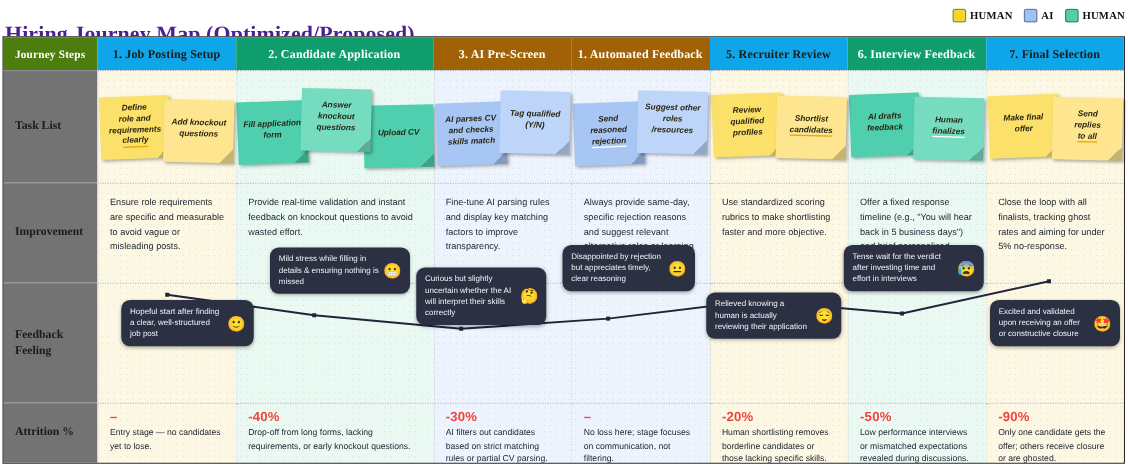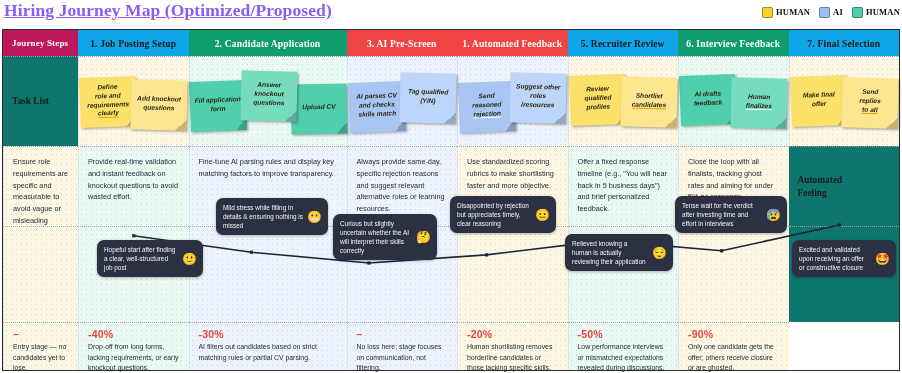--- a/index.html
+++ b/index.html
@@ -11,28 +11,27 @@
   }
   #page {
     position: relative;
     width: 902px; height: 373px;
     background: #ffffff;
   }
 
   
   .title {
     position: absolute;
-    left: 4px; top: 0;
+    left: 4px; top: 17px;
     font-family: "Liberation Serif", serif;
     font-weight: bold;
     font-size: 17.5px;
     letter-spacing: 0.1px;
-    color: #8b5cf6;
+    color: #4c1d95;
     white-space: nowrap;
-    text-decoration: underline;
   }
 
   
   .legend {
     position: absolute;
     right: 2px; top: 4px;
     display: flex;
     align-items: center;
     gap: 9px;
     height: 16px;
@@ -68,35 +67,35 @@
     display: flex; align-items: center; justify-content: center;
     font-family: "Liberation Serif", serif;
     font-weight: bold;
     font-size: 9.6px;
     letter-spacing: 0.15px;
     color: #1a1a1a;
     text-align: center;
     padding: 0 2px;
     white-space: nowrap;
   }
-  .hcell.dark { background: #be185d; color: #ffffff; justify-content: flex-start; padding-left: 9px; font-size: 9px; text-align: center;}
+  .hcell.dark { background: #4d7c0f; color: #ffffff; justify-content: flex-start; padding-left: 9px; font-size: 9px; text-align: center;}
   .hcell.human { background: #0ea5e9; }
-  .hcell.ai    { background: #ef4444; color: #ffffff; }
+  .hcell.ai    { background: #a16207; color: #ffffff; }
   .hcell.mixed { background: #0f9d6e; color: #ffffff; }
 
   
   .rlabel {
     display: flex; align-items: center;
     padding-left: 9px;
     font-family: "Liberation Serif", serif;
     font-weight: bold;
     font-size: 9.4px;
     color: #1a1a1a;
     border-top: 1px dotted #9aa2b1;
-    background: #0f766e;
+    background: #737373;
     line-height: 1.35;
   }
 
   
   .cell {
     position: relative;
     border-top: 1px dotted #9aa2b1;
     border-left: 1px dotted #c9cedb;
     overflow: visible;
   }
@@ -305,20 +304,21 @@
     <div class="cell human">
         <div class="dots"></div>
       <div class="notes">
         <div class="note note-human n1" style="margin-top:-2px">Make final offer</div>
         <div class="note note-human alt n2" style="margin-top:2px">
             <span class="note-text">Send<br>replies<br><span class="ul">to all</span></span>
           </div>
       </div>
     </div>
 
+    <div class="rlabel">Improvement</div>
     <div class="cell human">
         <div class="dots"></div>
         <div class="improve">Ensure role requirements are specific and measurable to avoid vague or misleading posts.</div>
       </div>
     <div class="cell mixed">
         <div class="dots"></div>
         <div class="improve">Provide real-time validation and instant feedback on knockout questions to avoid wasted effort.</div>
       </div>
     <div class="cell ai">
         <div class="dots"></div>
@@ -335,21 +335,21 @@
     <div class="cell mixed">
         <div class="dots"></div>
         <div class="improve">Offer a fixed response timeline (e.g., "You will hear back in 5 business days") and brief personalized feedback.</div>
       </div>
     <div class="cell human">
         <div class="dots"></div>
         <div class="improve">Close the loop with all finalists, tracking ghost rates and aiming for under 5% no-response.</div>
       </div>
 
     <div class="rlabel">
-      <span><span>Automated</span><br><span>Feeling</span></span>
+      <span><span>Feedback</span><br><span>Feeling</span></span>
     </div>
     <div class="cell human">
         <div class="dots"></div>
       </div>
     <div class="cell mixed">
         <div class="dots"></div>
       </div>
     <div class="cell ai">
         <div class="dots"></div>
       </div>

